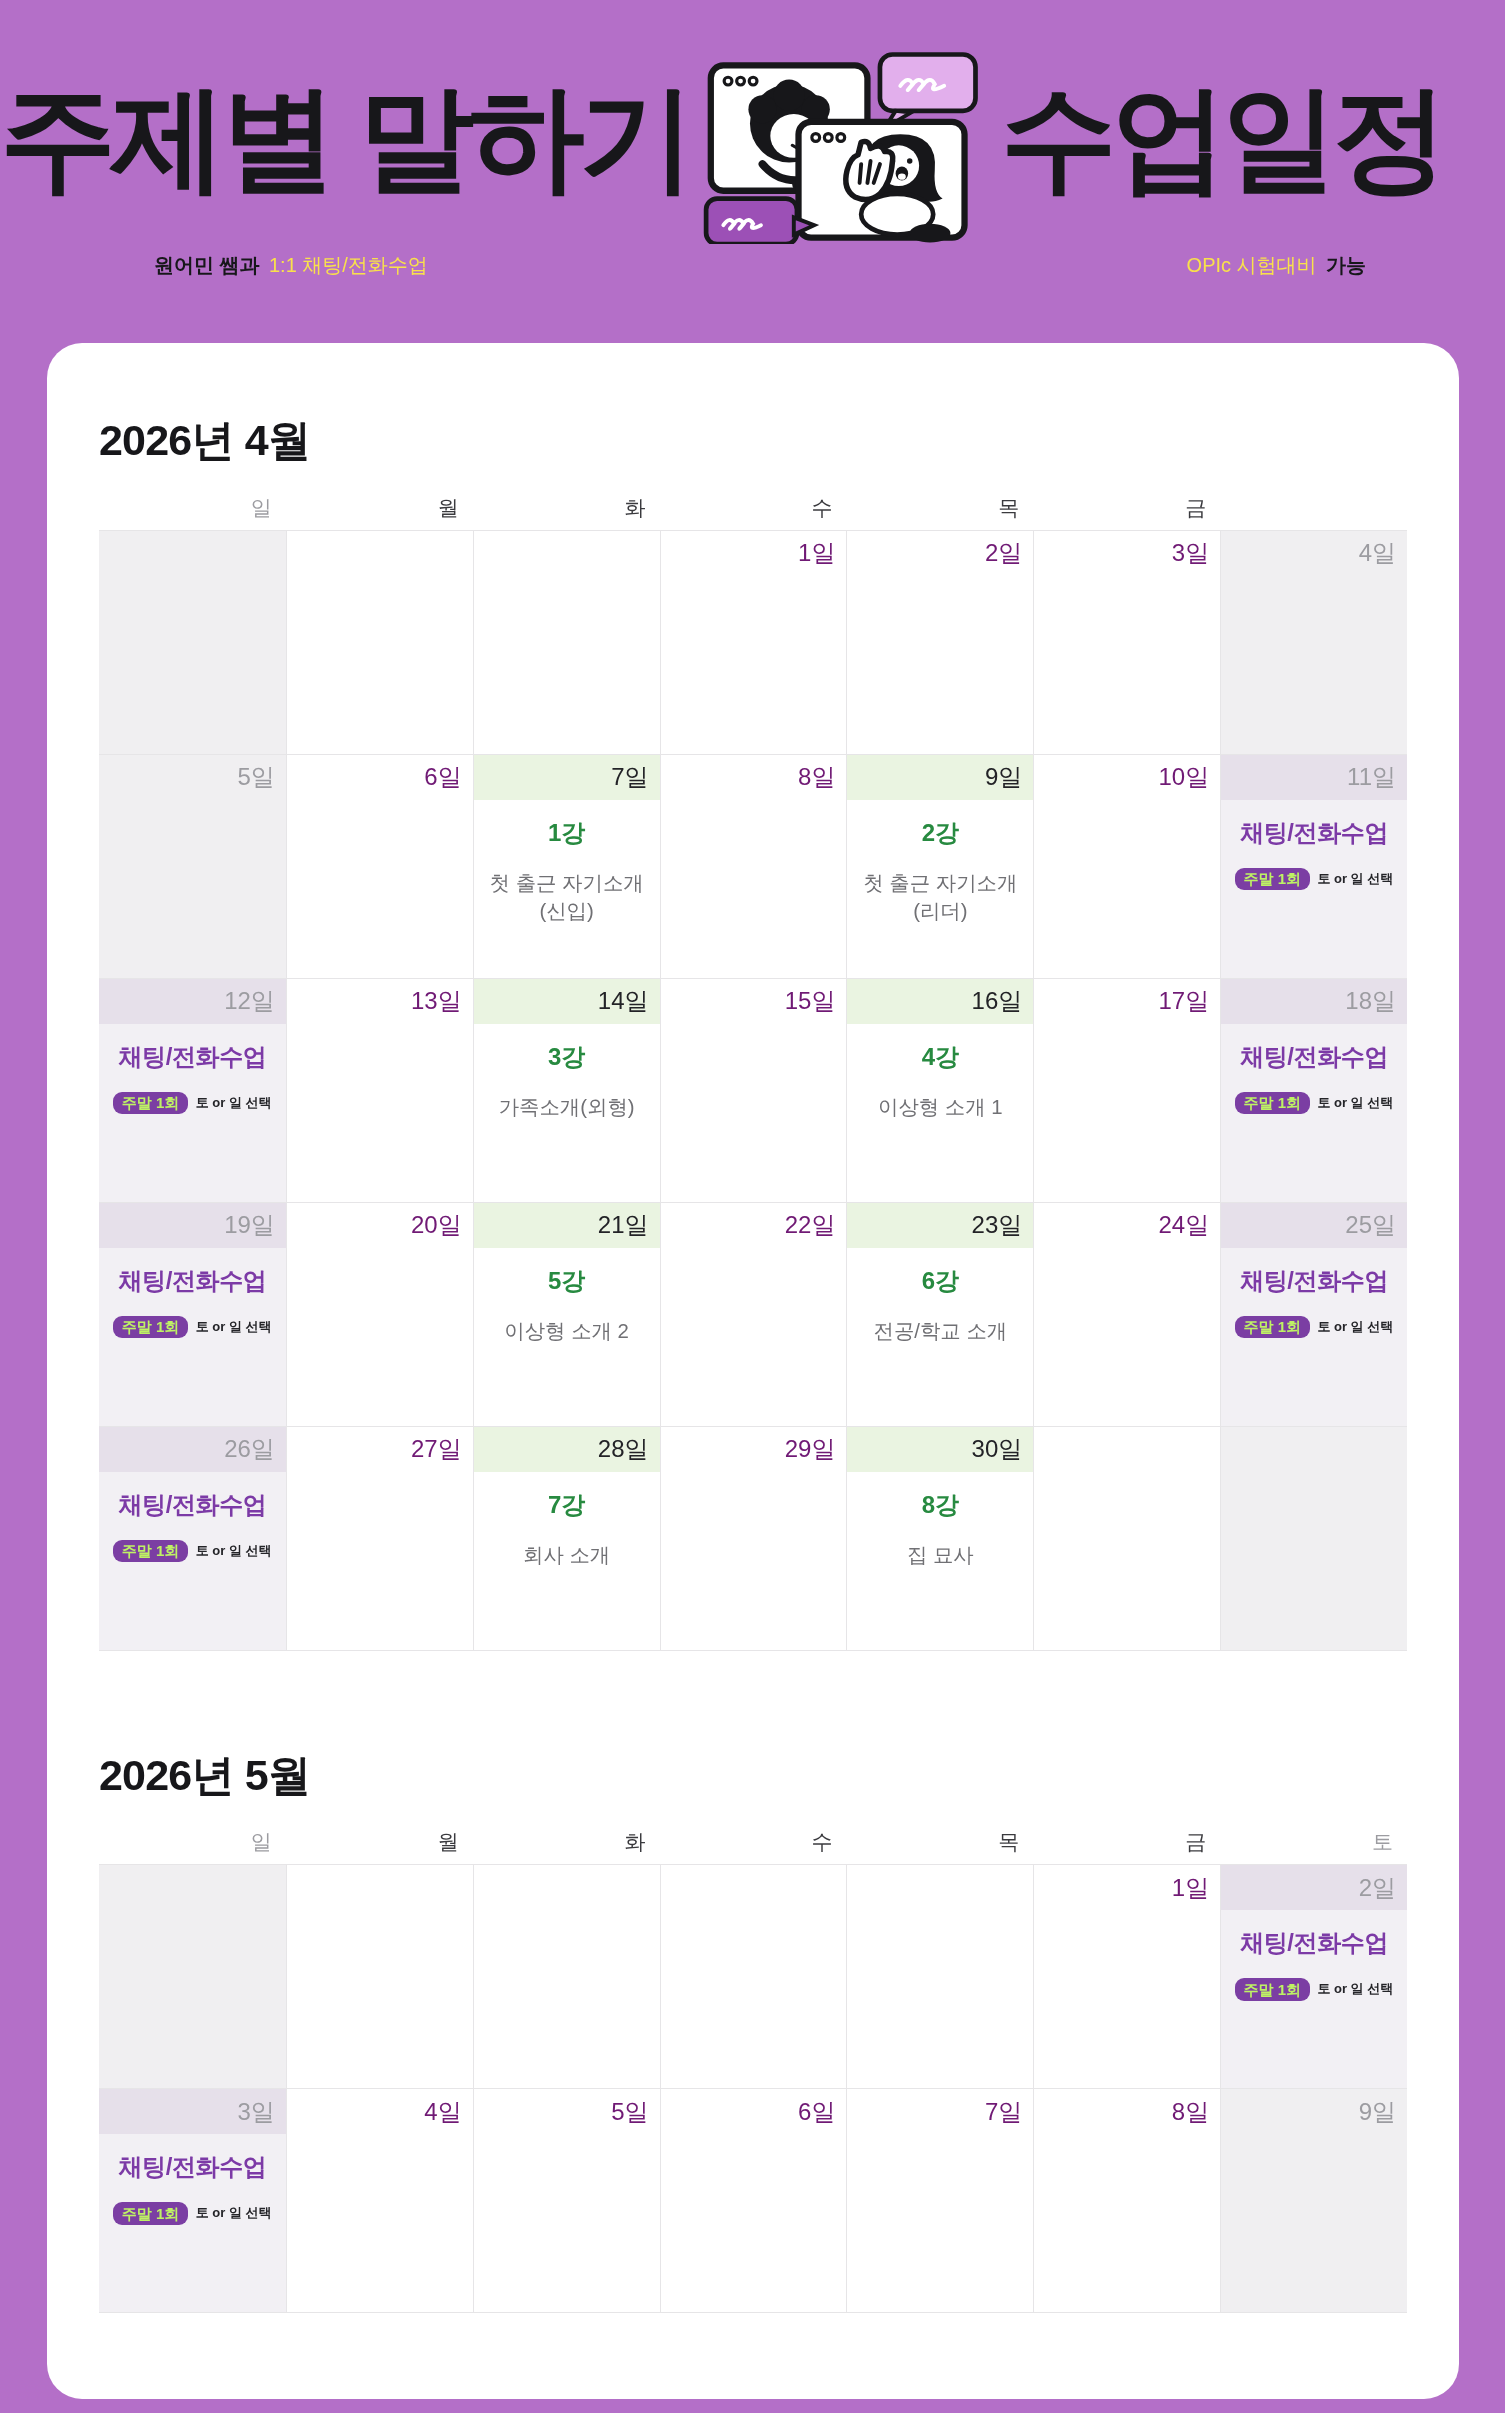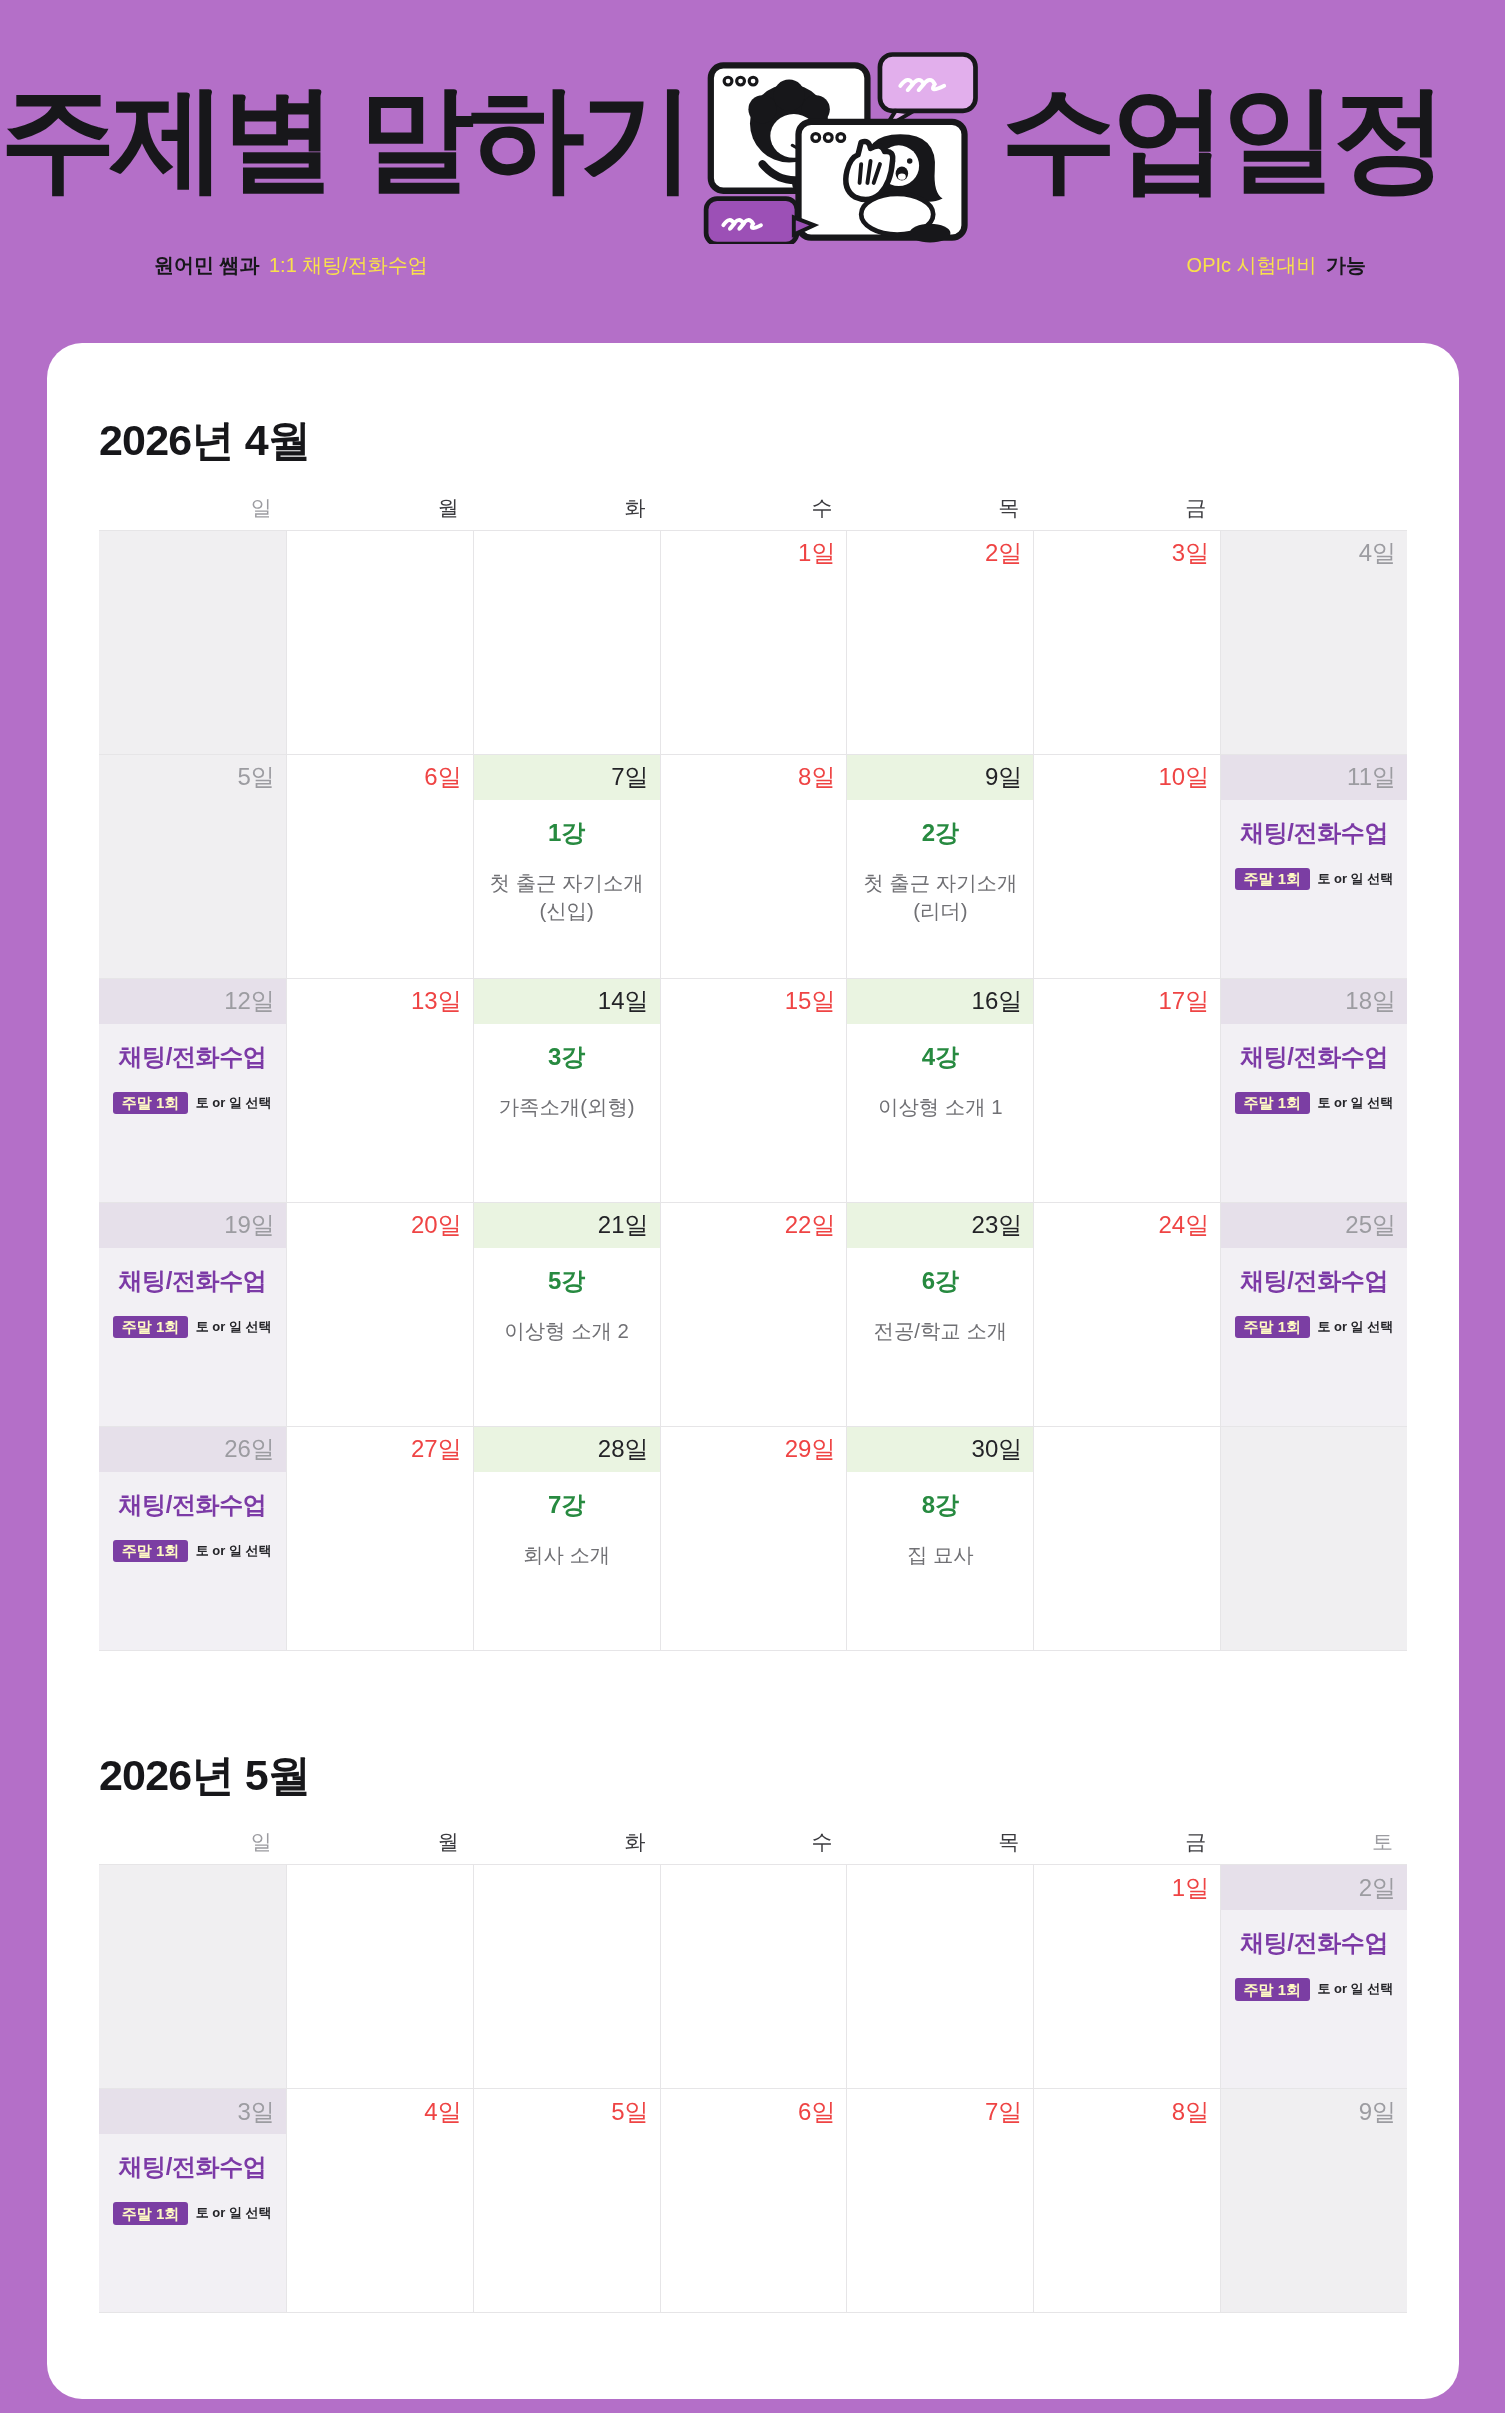--- a/index.html
+++ b/index.html
@@ -26,38 +26,38 @@
 
   .day-row{display:grid;grid-template-columns:repeat(7,1fr);height:36px;align-items:end;}
   .day-name{text-align:right;padding:0 14px 7.8px 0;font-size:21px;font-weight:500;color:#3A3A3E;}
   .day-name.weekend{color:#9C9CA1;}
 
   .grid{display:grid;grid-template-columns:repeat(7,1fr);grid-auto-rows:224px;border-top:0.8px solid #E6E5E7;}
   .cell{border-bottom:0.8px solid #E6E5E7;background:#ffffff;overflow:hidden;}
   .cell:not(:nth-child(7n+1)){border-left:0.8px solid #E6E5E7;}
 
   .strip{height:45px;display:flex;align-items:center;justify-content:flex-end;padding:0 11px;}
-  .date{font-size:24px;font-weight:500;color:#ef4444;}
+  .date{font-size:24px;font-weight:500;color:#701a75;}
 
   .cell.weekend,.cell.empty-weekend{background:#F0EFF1;}
   .cell.weekend .date{color:#9C9CA1;}
 
   .cell.lesson .strip{background:#EAF4E1;}
   .cell.lesson .date{color:#232327;}
 
   .cell.weekend-lesson{background:#F2F0F4;}
   .cell.weekend-lesson .strip{background:#E6E0EA;}
   .cell.weekend-lesson .date{color:#9C9CA1;}
 
   .cell-body{text-align:center;padding-top:17px;}
   .lesson-no{font-size:24px;font-weight:800;color:#278A40;}
   .lesson-desc{margin-top:20.4px;font-size:20.4px;line-height:1.4;color:#707074;}
   .wk-title{font-size:24px;font-weight:800;color:#7C3AA6;letter-spacing:-0.4px;}
   .wk-row{margin-top:19px;display:flex;align-items:center;justify-content:center;gap:7.8px;}
-  .badge{background:#7B3EA3;color:#fef9c3;font-size:15px;font-weight:700;padding:3.9px 8.6px;border-radius:3px;line-height:1;}
+  .badge{background:#7B3EA3;color:#bef264;font-size:15px;font-weight:700;padding:3.9px 8.6px;border-radius:9px;line-height:1;}
   .wk-note{font-size:13px;font-weight:600;color:#242428;}
 </style>
 </head>
 <body>
 
 <div class="page">
 
   <div class="header">
     <div class="title-row">
       <div class="big-title">주제별 말하기</div>

